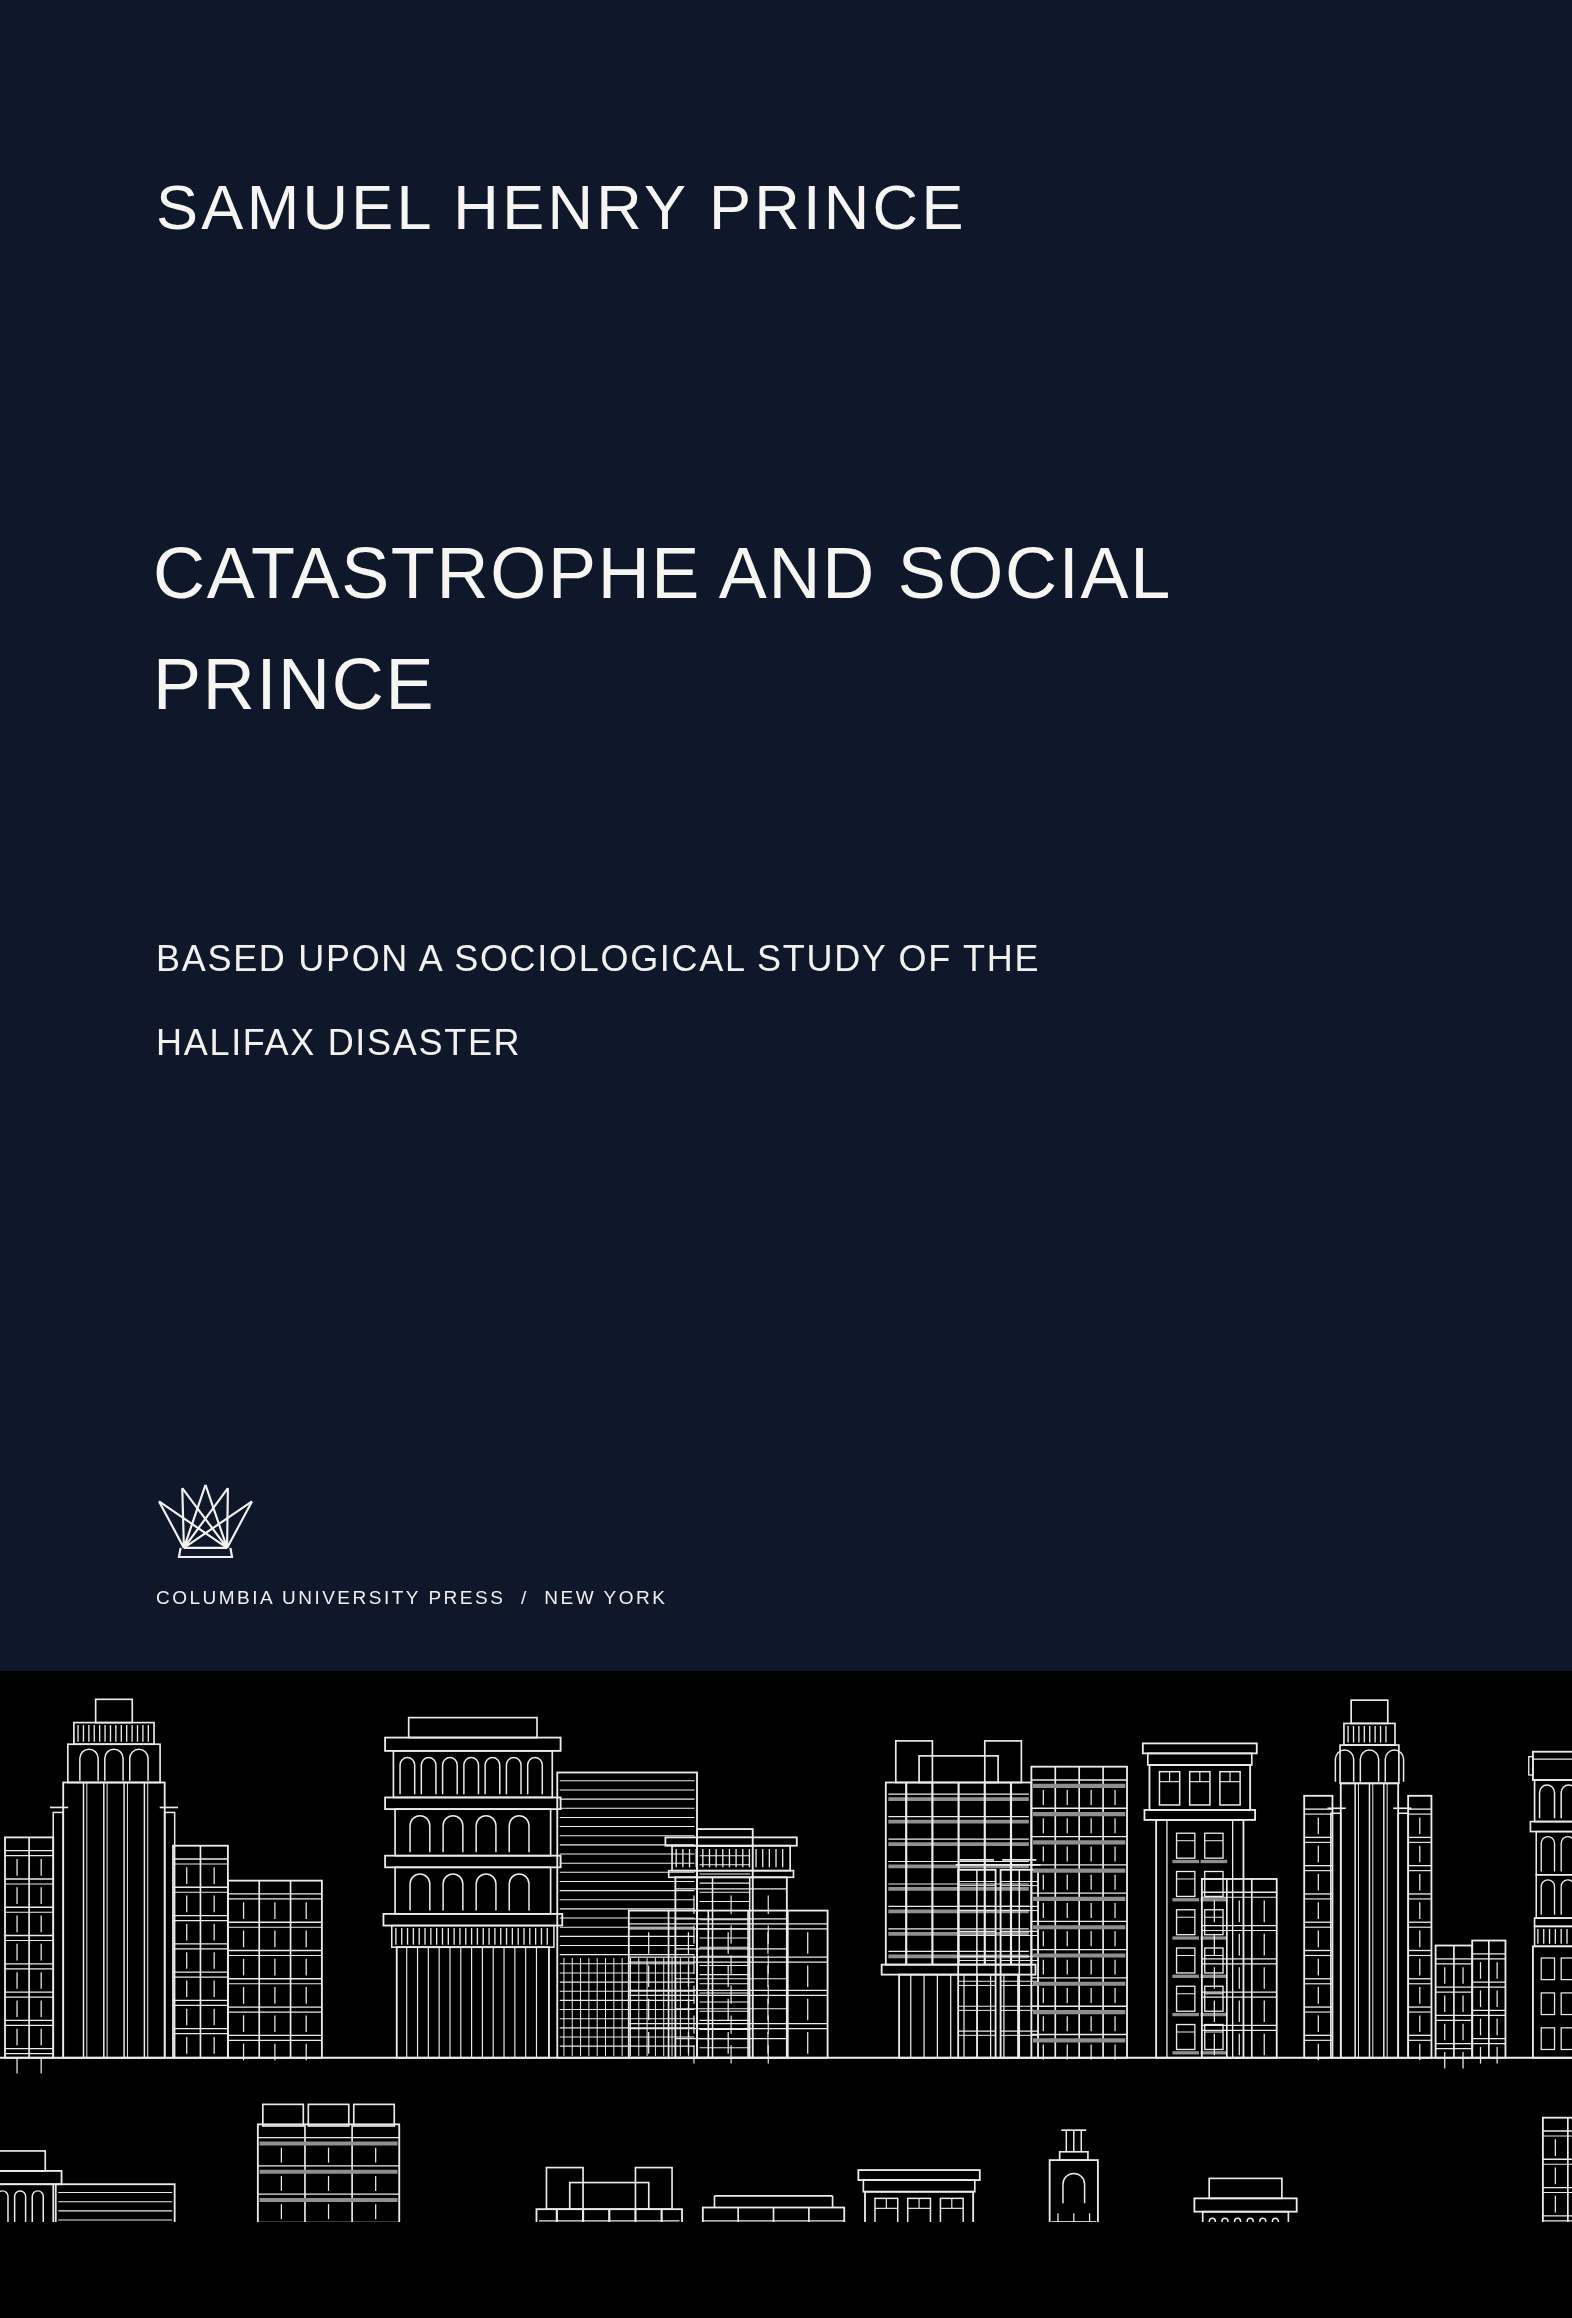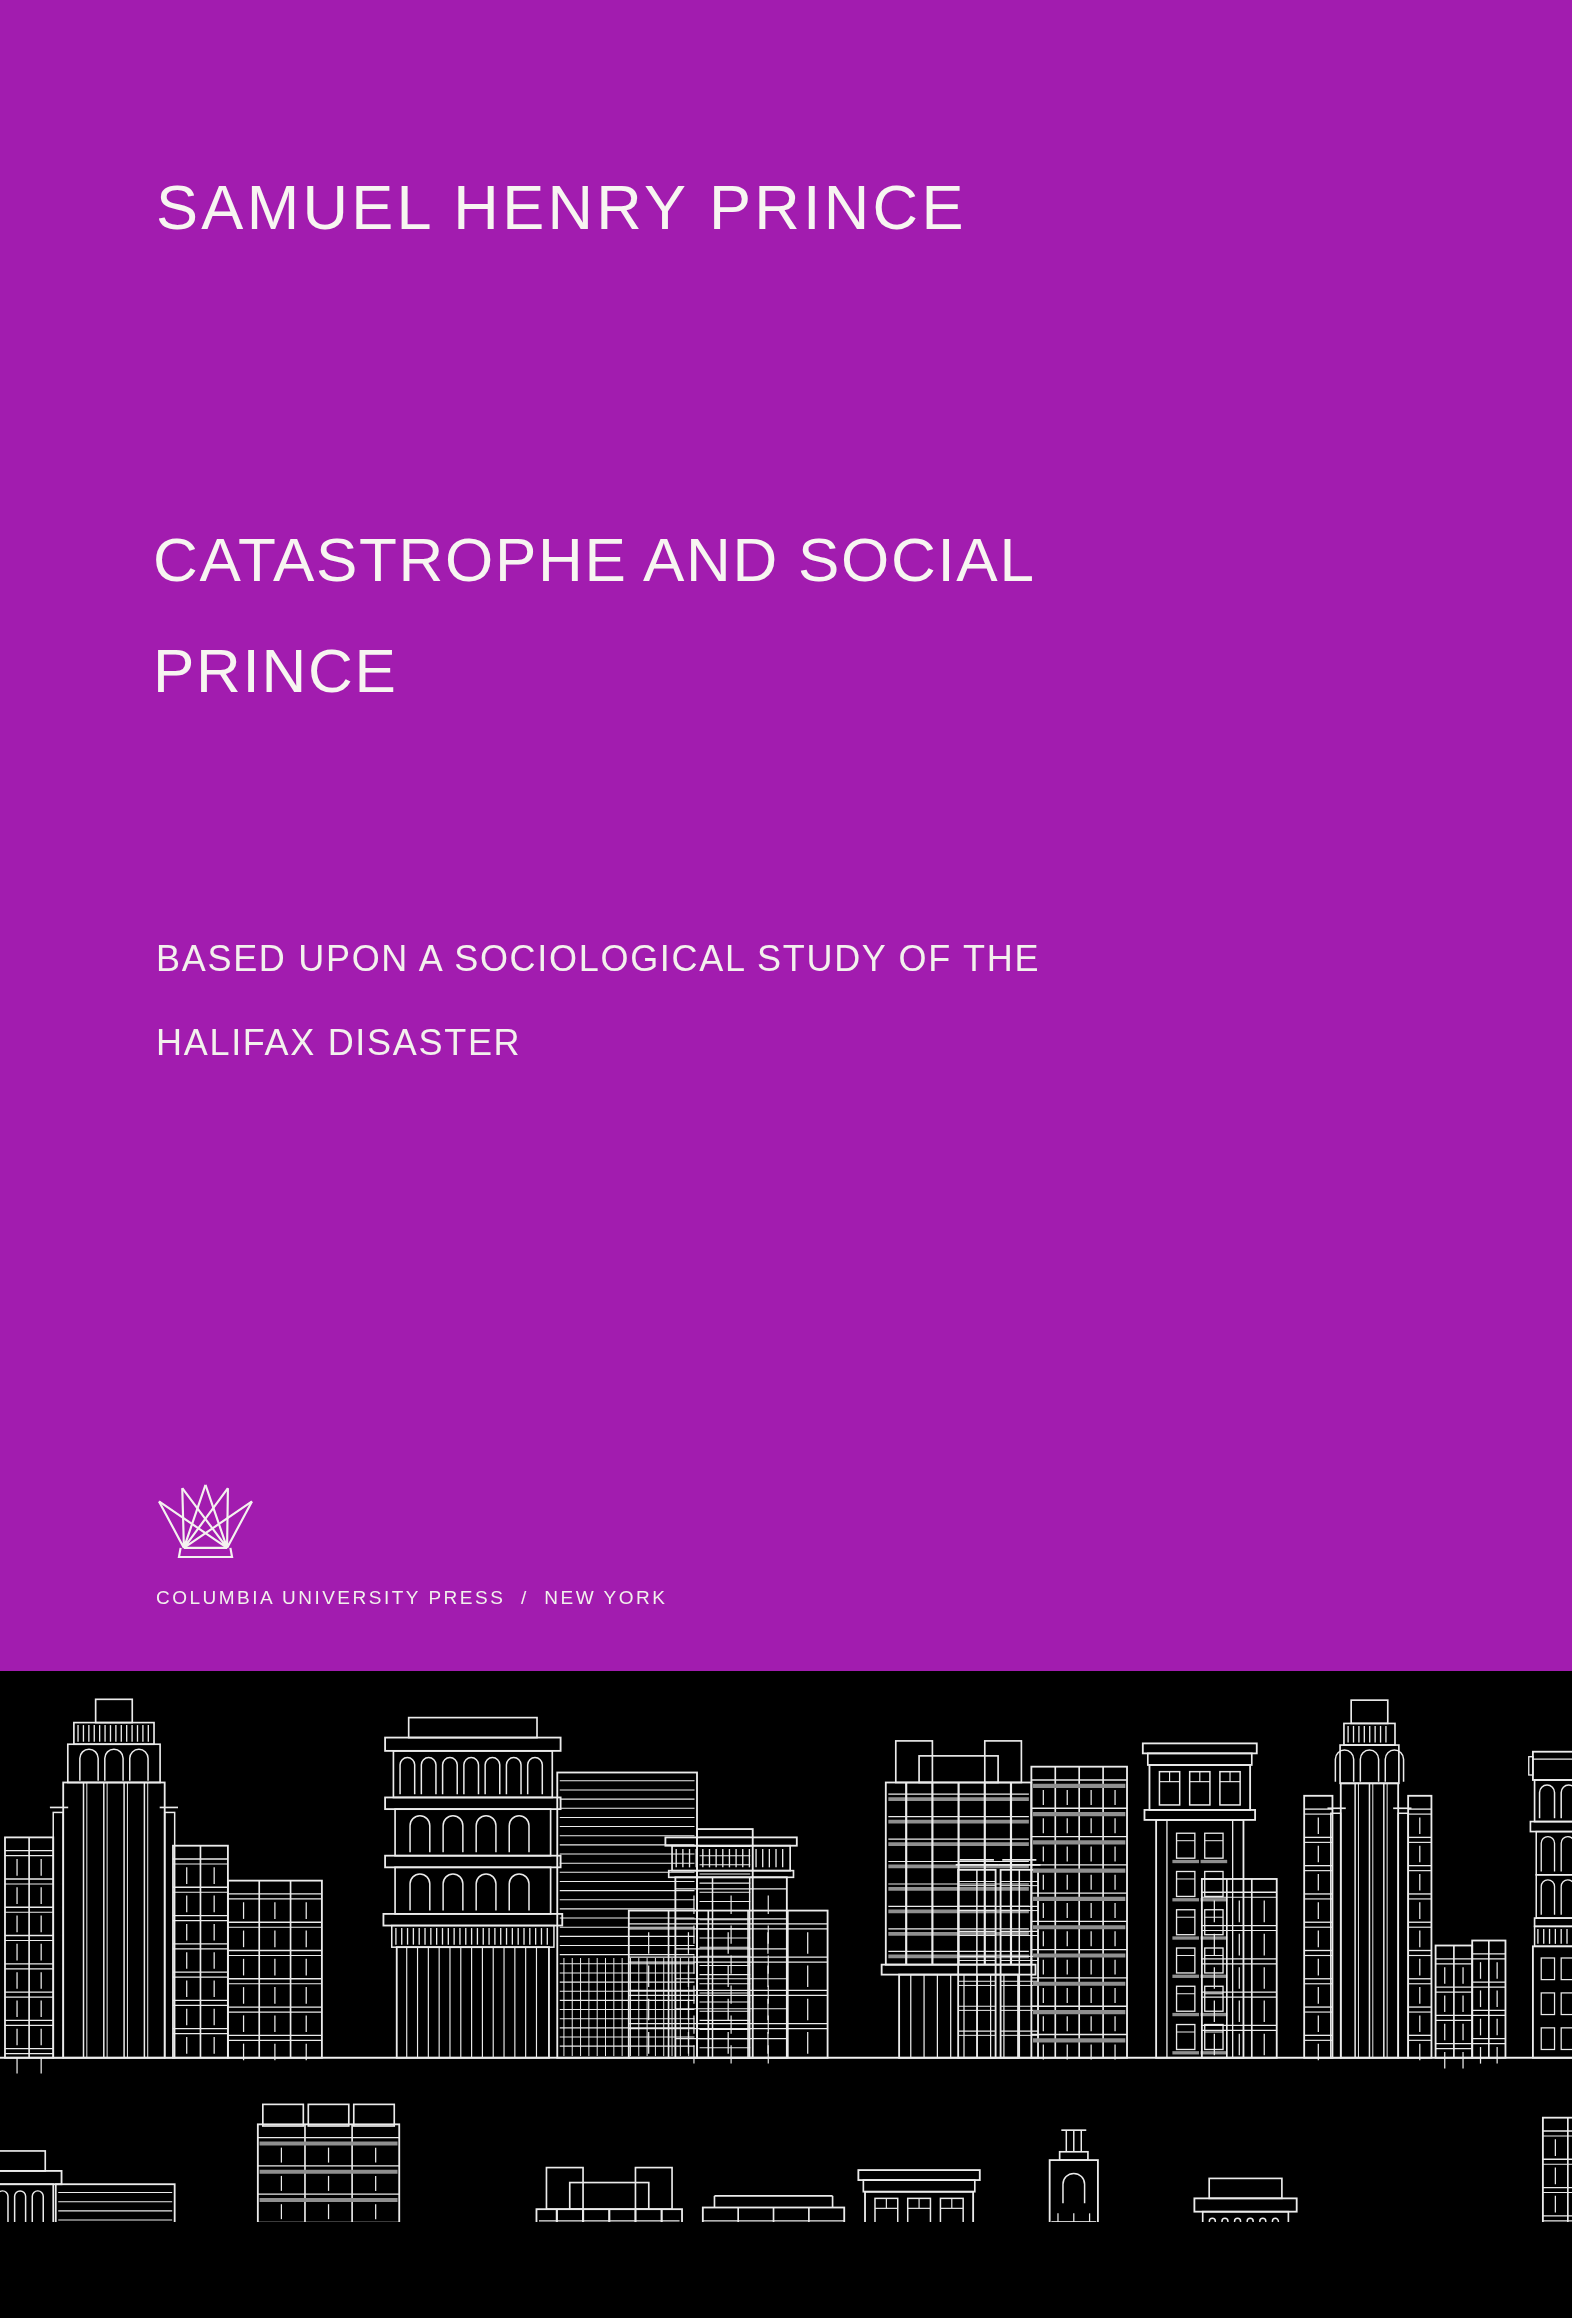--- a/index.html
+++ b/index.html
@@ -1,20 +1,20 @@
 <!DOCTYPE html>
 <html style="font-size:13.3px"><head>
 <meta charset="utf-8">
 <title>Catastrophe and Social Change</title>
 <style>
   html,body{margin:0;padding:0;background:#000;}
-  .page{position:relative;width:1572px;height:2222px;background:#a21caf;overflow:hidden;
+  .page{position:relative;width:1572px;height:2222px;background:#0f172a;overflow:hidden;
         font-family:"Liberation Sans",sans-serif;color:#f7f5f1;}
   .author{position:absolute;left:156px;top:171px;font-size:63px;letter-spacing:3.3px;font-weight:400;}
-  .title{position:absolute;left:153px;top:504px;font-size:62px;line-height:111px;letter-spacing:1.7px;font-weight:400;}
+  .title{position:absolute;left:153px;top:518px;font-size:72px;line-height:111px;letter-spacing:1.7px;font-weight:400;}
   .subtitle{position:absolute;left:156px;top:917px;font-size:36px;line-height:84px;letter-spacing:1.7px;font-weight:400;color:#f3f1ed;}
   .logo{position:absolute;left:154px;top:1484px;width:103px;height:78px;}
   .publisher{position:absolute;left:156px;top:1587px;font-size:19px;letter-spacing:2.5px;white-space:pre;color:#f3f1ed;}
   .band{position:absolute;left:0;top:1671px;width:1572px;height:648px;background:#000;}
   .band svg{display:block;}
 </style>
 </head>
 <body>
 
 <div class="page">

